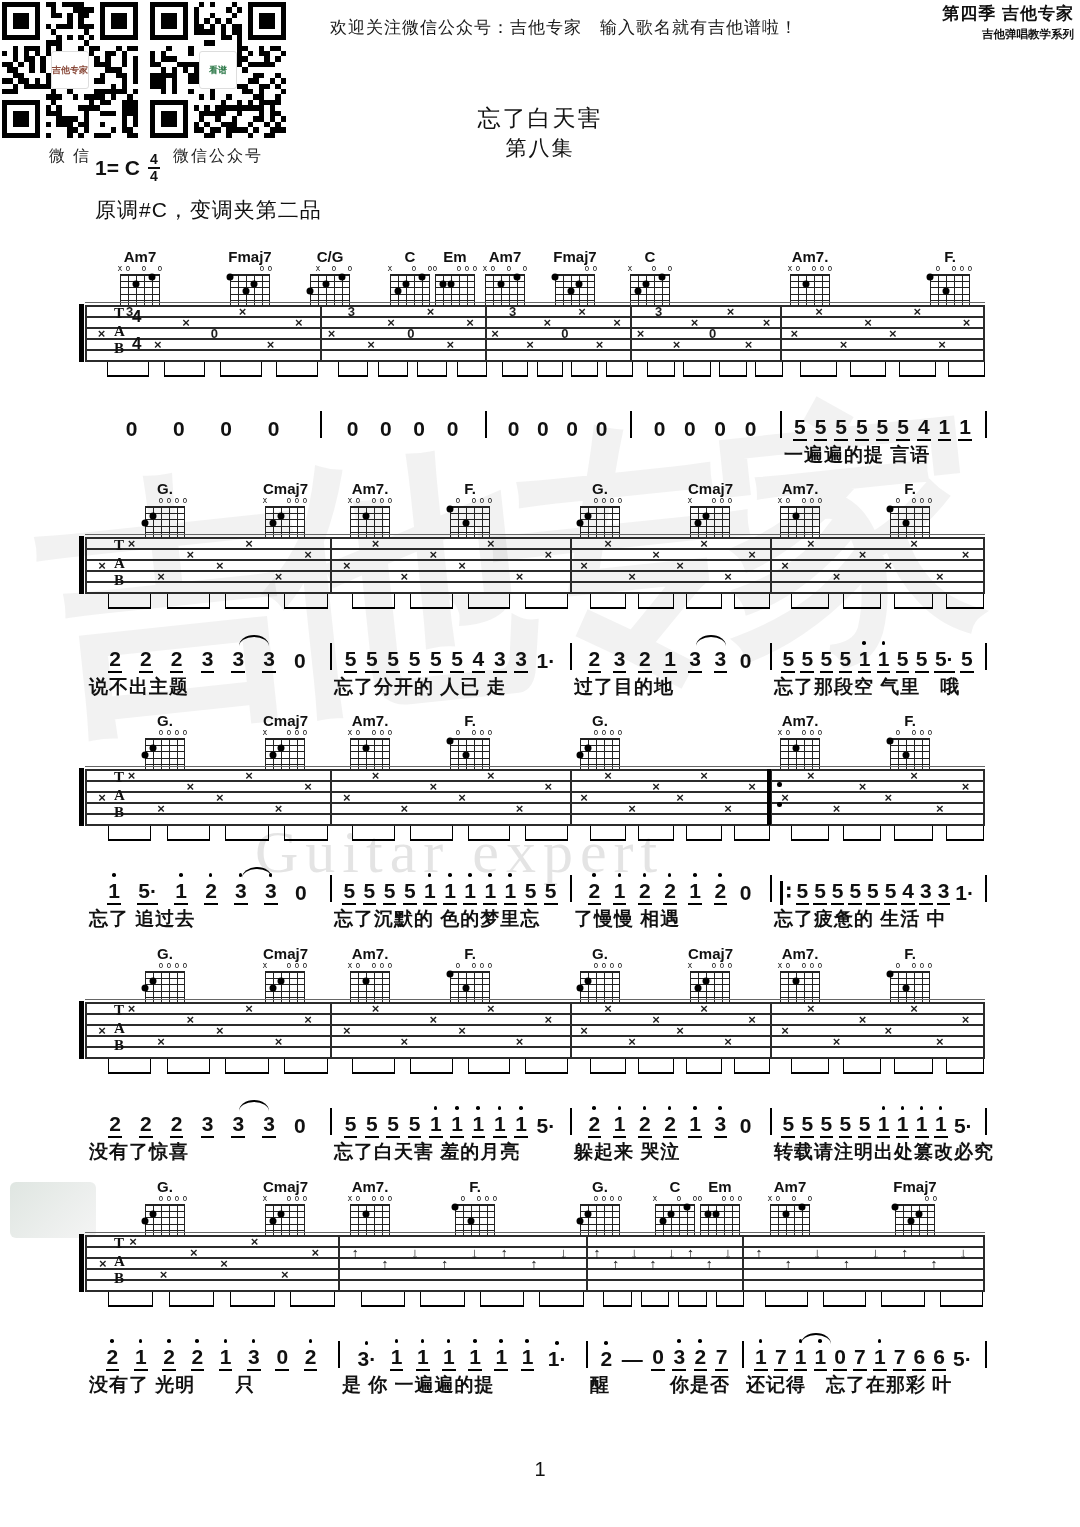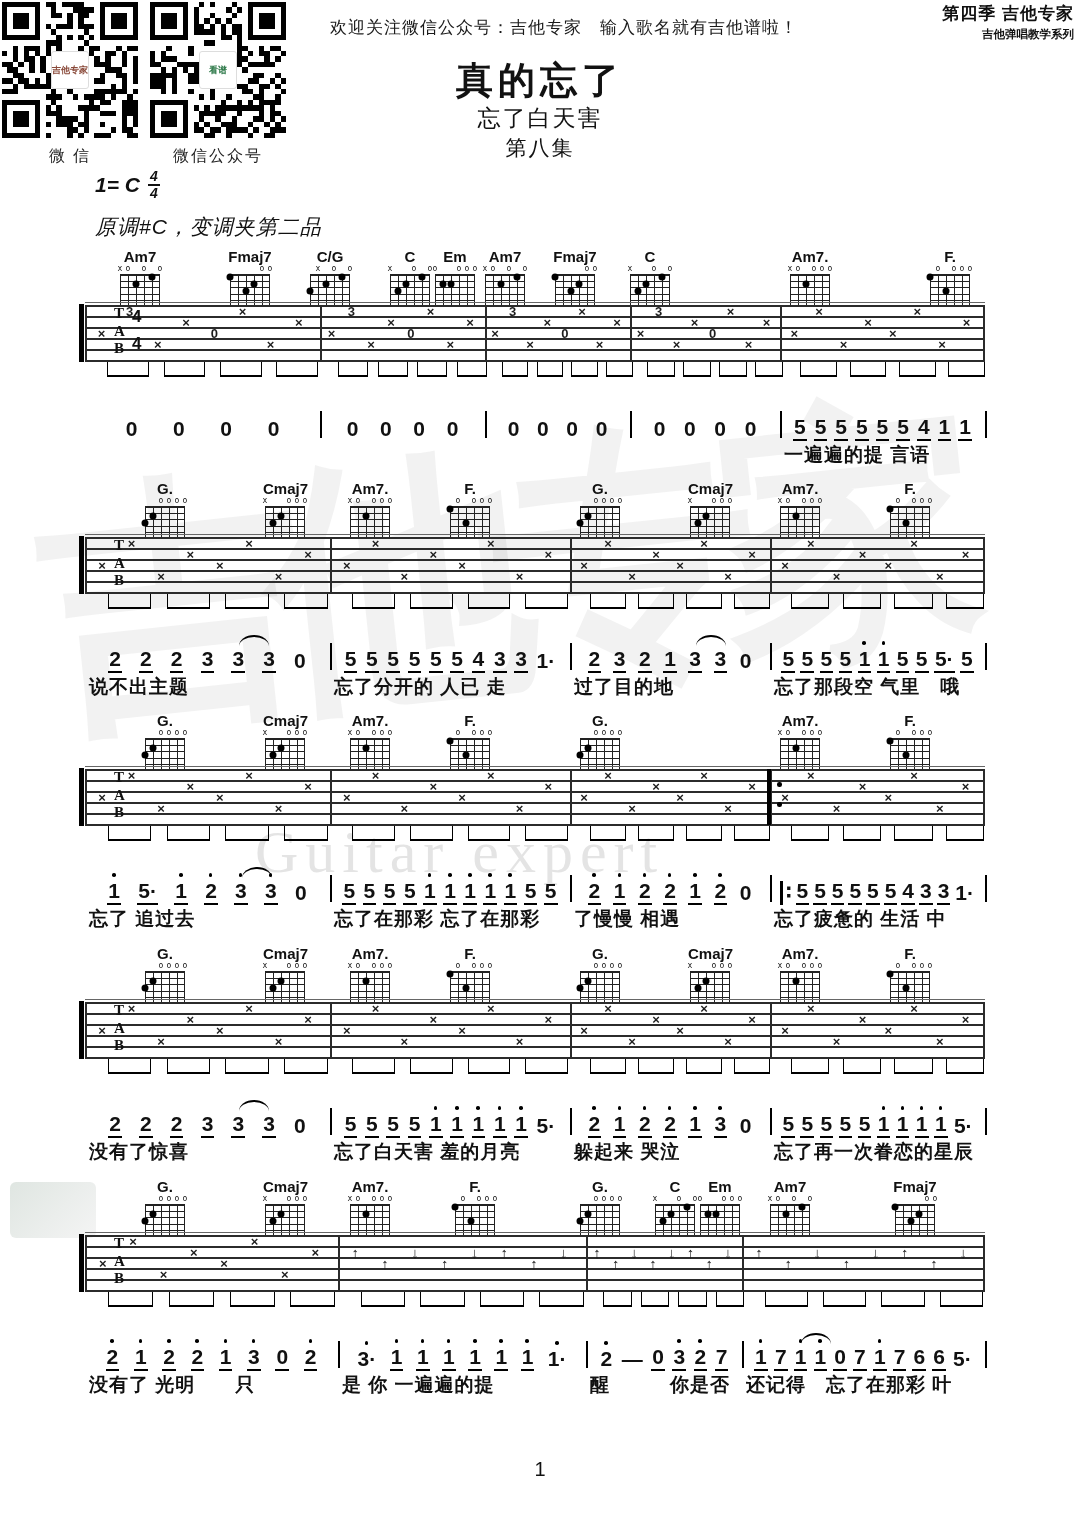--- a/index.html
+++ b/index.html
@@ -19,21 +19,21 @@
          font-family:"Liberation Serif","DejaVu Serif",serif;color:#1a1a1a;}
   #series{position:absolute;right:6px;top:2px;text-align:right;}
   #series-title{font-size:17px;font-weight:bold;letter-spacing:1px;}
   #series-sub{font-size:11.5px;font-weight:bold;margin-top:2px;}
 
   #song-title{position:absolute;left:0;right:0;top:56px;text-align:center;
               font-size:37px;font-weight:bold;letter-spacing:5px;}
   #artist{position:absolute;left:0;right:0;top:103px;text-align:center;font-size:23px;letter-spacing:2px;}
   #episode{position:absolute;left:0;right:0;top:134px;text-align:center;font-size:21px;letter-spacing:2px;}
 
-  #meta-left{position:absolute;left:95px;top:170px;font-style:italic;}
+  #meta-left{position:absolute;left:95px;top:153px;}
   #key-line{font-size:21px;font-weight:bold;display:flex;align-items:center;gap:8px;}
   .frac{display:inline-flex;flex-direction:column;align-items:center;font-size:14px;line-height:13px;font-weight:bold;}
   .frac .fbar{width:12px;height:1.5px;background:#111;margin:1px 0;}
   #capo-line{font-size:21px;margin-top:13px;letter-spacing:1px;}
   #meta-right{position:absolute;right:95px;top:164px;text-align:right;font-size:19px;line-height:26px;}
 
   
   #wm-cn{position:absolute;left:40px;top:390px;width:1000px;font-size:265px;font-weight:bold;
          font-family:"Liberation Serif","DejaVu Serif",serif;color:rgba(70,70,70,0.07);
          letter-spacing:-38px;white-space:nowrap;transform:rotate(-6deg);pointer-events:none;}
@@ -477,21 +477,20 @@
   <div class="qr-label" style="left:2px;">微 信</div>
   <div class="qr-label" style="left:150px;">微信公众号</div>
 
   <div id="promo">欢迎关注微信公众号：吉他专家　输入歌名就有吉他谱啦！</div>
 
   <div id="series">
     <div id="series-title">第四季 吉他专家</div>
     <div id="series-sub">吉他弹唱教学系列</div>
   </div>
 
-  <div id="song-title">真的忘了</div>
   <div id="artist">忘了白天害</div>
   <div id="episode">第八集</div>
 
   <div id="meta-left">
     <div id="key-line">
       <span>1= C</span>
       <span class="frac">
         <span>4</span>
         <span class="fbar"></span>
         <span>4</span>
@@ -1434,21 +1433,21 @@
           <span class="tok u">5</span>
           <span class="tok u">5</span>
           <span class="tok u">4</span>
           <span class="tok u">3</span>
           <span class="tok u">3</span>
           <span class="tok">1·</span>
         </div>
         <div class="numbar" style="left: 900px;"></div>
       </div>
       <div class="lyric" style="left: 89px; top: 906px;">忘了 追过去</div>
-      <div class="lyric" style="left: 334px; top: 906px;">忘了在那彩 忘了在那彩</div>
+      <div class="lyric" style="left: 334px; top: 906px;">忘了沉默的 色的梦里忘</div>
       <div class="lyric" style="left: 574px; top: 906px;">了慢慢 相遇</div>
       <div class="lyric" style="left: 774px; top: 906px;">忘了疲惫的 生活 中</div>
       <div class="chord" style="left: 143px; top: 946px;">
         <div class="chord-name">G.</div>
         <div class="cgrid">
           <div class="gv" style="left: 0px;"></div>
           <div class="gv" style="left: 8px;"></div>
           <div class="gv" style="left: 16px;"></div>
           <div class="gv" style="left: 24px;"></div>
           <div class="gv" style="left: 32px;"></div>
@@ -1738,21 +1737,21 @@
           <span class="tok u h">1</span>
           <span class="tok u h">1</span>
           <span class="tok u h">1</span>
           <span class="tok">5·</span>
         </div>
         <div class="numbar" style="left: 900px;"></div>
       </div>
       <div class="lyric" style="left: 89px; top: 1139px;">没有了惊喜</div>
       <div class="lyric" style="left: 334px; top: 1139px;">忘了白天害 羞的月亮</div>
       <div class="lyric" style="left: 574px; top: 1139px;">躲起来 哭泣</div>
-      <div class="lyric" style="left: 774px; top: 1139px;">忘了再一次眷恋的星辰</div>
+      <div class="lyric" style="left: 774px; top: 1139px;">转载请注明出处篡改必究</div>
       <div class="chord" style="left: 143px; top: 1179px;">
         <div class="chord-name">G.</div>
         <div class="cgrid">
           <div class="gv" style="left: 0px;"></div>
           <div class="gv" style="left: 8px;"></div>
           <div class="gv" style="left: 16px;"></div>
           <div class="gv" style="left: 24px;"></div>
           <div class="gv" style="left: 32px;"></div>
           <div class="gv" style="left: 39px;"></div>
           <div class="gh" style="top: 0px; height: 2px;"></div>

